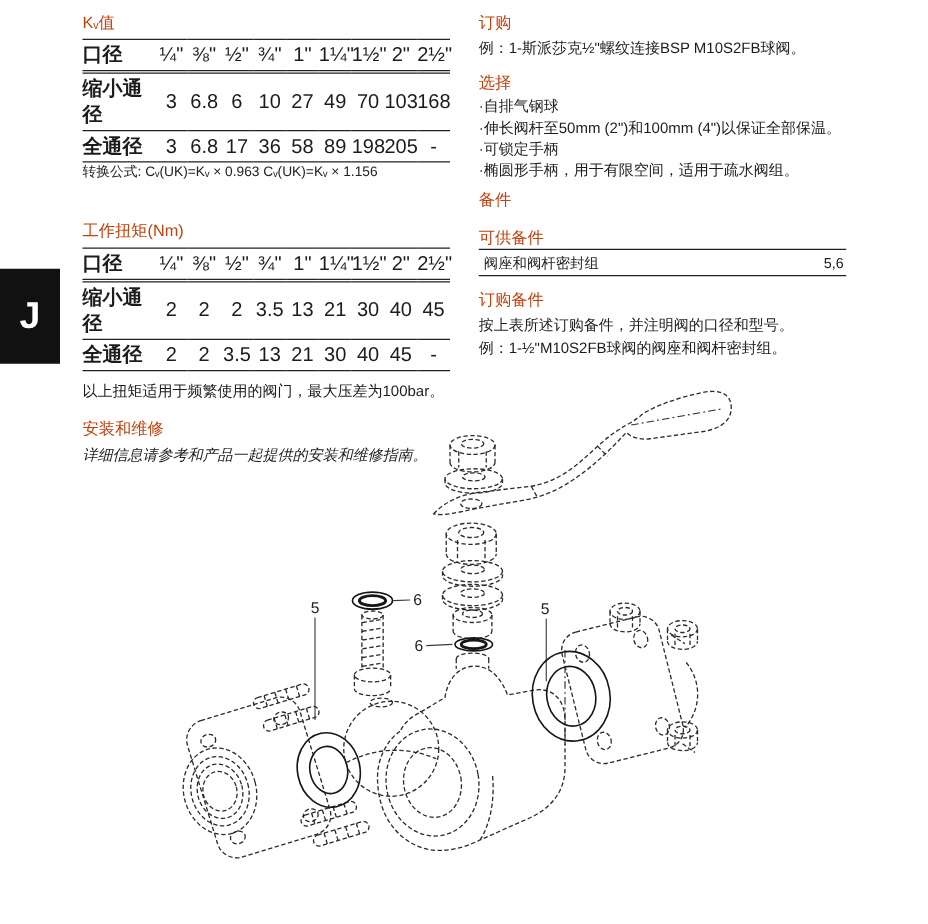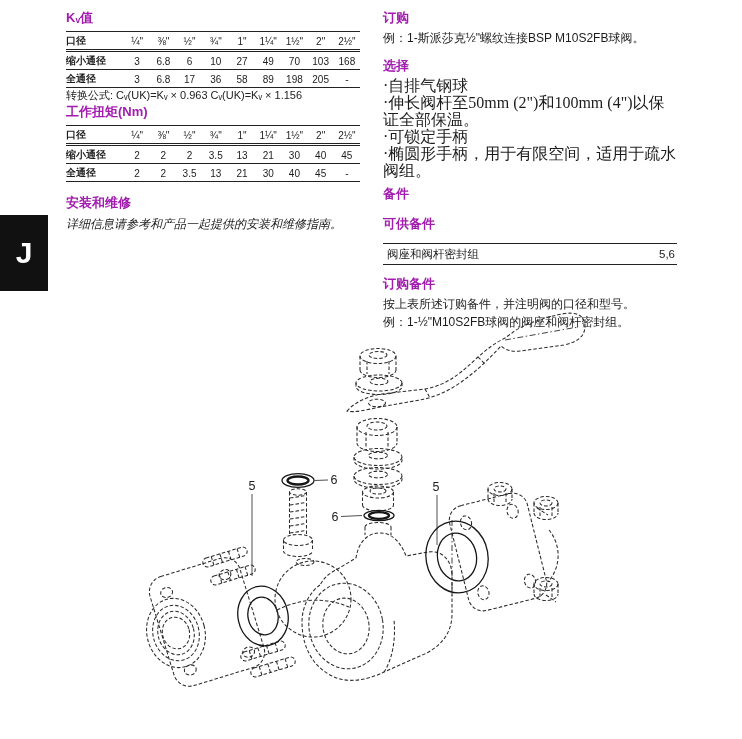--- a/index.html
+++ b/index.html
@@ -1,32 +1,32 @@
 <!DOCTYPE html>
 <html><head>
 <meta charset="utf-8">
 <style>
   html,body{margin:0;padding:0;background:#fff;}
   .page{position:relative;width:742px;height:739px;background:#ffffff;overflow:hidden;
         font-family:"Liberation Sans","DejaVu Sans",sans-serif;color:#1c1c1c;}
   .col{position:absolute;top:9px;width:294px;}
   .left-col{left:66px;}
   .right-col{left:383px;}
-  h3{font-size:13px;font-weight:bold;margin:0;color:#a21caf;}
+  h3{font-size:13px;font-weight:normal;margin:0;color:#c2410c;}
   .spec-table{width:100%;border-collapse:collapse;table-layout:fixed;border-top:1px solid #222;margin-top:4px;}
-  .spec-table td{font-size:10px;padding:2px 0 1px;text-align:center;border-bottom:1px solid #222;color:#1c1c1c;margin-top:48px;}
+  .spec-table td{font-size:16px;padding:2px 0 1px;text-align:center;border-bottom:1px solid #222;color:#1c1c1c;margin-top:48px;}
   .spec-table tr.head-row td{border-bottom:3px double #222;}
   .spec-table td.row-label{text-align:left;font-weight:bold;width:58px;}
   .formula{font-size:11px;margin:0 0 0;white-space:nowrap;color:#222;}
   .note{font-size:12px;line-height:18px;margin:0;white-space:nowrap;}
-  .mt14{margin-top:0;} .mt12{margin-top:12px;} .mt10{margin-top:10px;} .mt7{margin-top:7px;} .mt6{margin-top:6px;} .mt3{margin-top:3px;font-style:italic;}
+  .mt14{margin-top:31px;} .mt12{margin-top:12px;} .mt10{margin-top:10px;} .mt7{margin-top:7px;} .mt6{margin-top:6px;} .mt3{margin-top:3px;font-style:italic;}
   .body-p{font-size:12px;line-height:17px;margin:3px 0 0;}
   .bullets{list-style:none;margin:2px 0 0;padding:0;}
-  .bullets li{font-size:16px;line-height:17px;font-family:Liberation Serif, serif;}
-  .mini-head{border-bottom:1px solid #222;padding-bottom:10px;}
+  .bullets li{font-size:12px;line-height:17px;}
+  .mini-head{border-bottom:1px solid #222;padding-bottom:0;}
   .mini-row{display:flex;justify-content:space-between;align-items:baseline;
             font-size:11.5px;padding:3px 2px 2px 4px;border-bottom:1px solid #222;}
   .j-tab{position:absolute;left:0;top:215px;width:48px;height:76px;background:#111;color:#fff;
          display:flex;align-items:center;justify-content:center;font-size:30px;font-weight:bold;}
   svg.diagram{position:absolute;left:140px;top:300px;}
   .d{fill:none;stroke:#2b2b2b;stroke-width:1.05;stroke-dasharray:3.5 2;}
   .s{fill:none;stroke:#161616;stroke-width:1.3;}
   .sb{fill:none;stroke:#161616;stroke-width:2.3;}
   .ld{fill:none;stroke:#3a3a3a;stroke-width:0.9;}
   .cl{fill:none;stroke:#2b2b2b;stroke-width:0.9;stroke-dasharray:6 2.5 1.5 2.5;}
@@ -116,20 +116,21 @@
             <td>13</td>
             <td>21</td>
             <td>30</td>
             <td>40</td>
             <td>45</td>
             <td>-</td>
           </tr>
         </tbody>
     </table>
 
+    <p class="note mt7">以上扭矩适用于频繁使用的阀门，最大压差为100bar。</p>
 
     <h3 class="mt12">安装和维修</h3>
     <p class="note mt3">详细信息请参考和产品一起提供的安装和维修指南。</p>
   </div>
 
   <div class="j-tab">
     <span>J</span>
   </div>
 
   <div class="col right-col">

